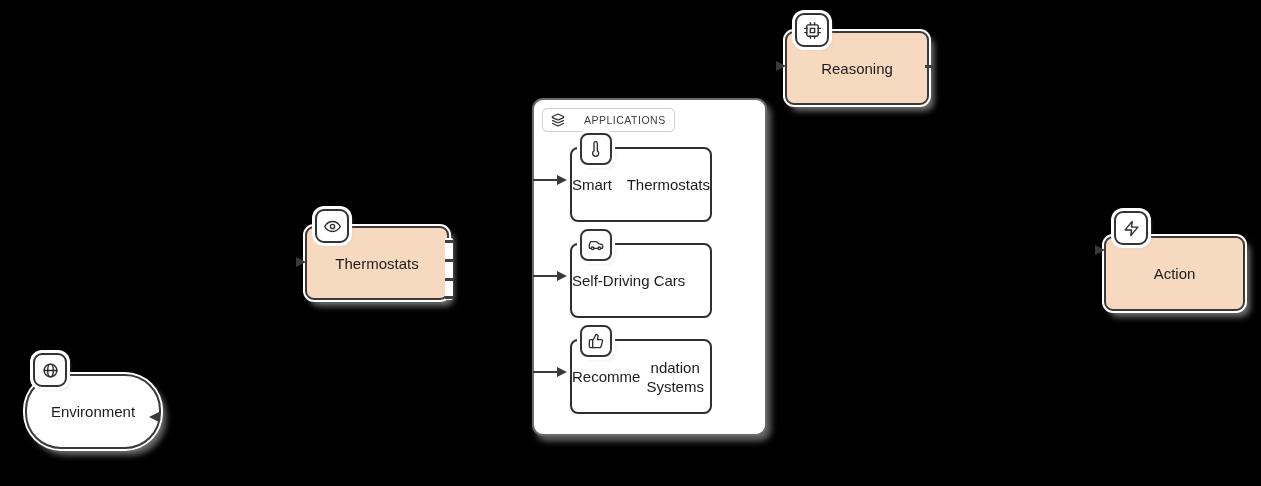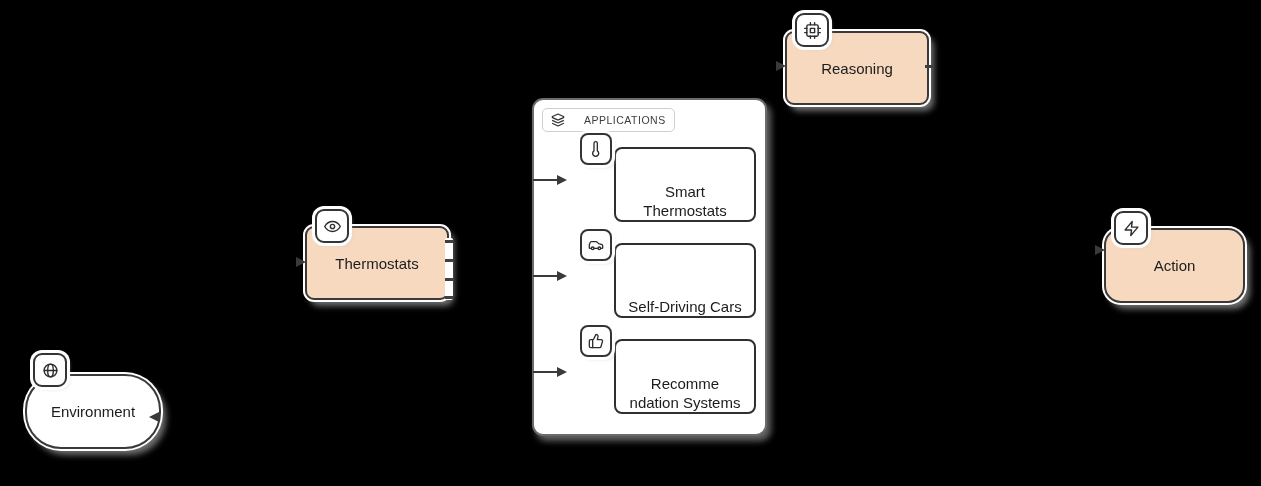--- a/index.html
+++ b/index.html
@@ -34,22 +34,22 @@
   }
   .chip{
     position:absolute;left:8px;top:8px;height:22px;display:flex;align-items:center;gap:19px;
     padding:0 8px;background:#fff;border:1px solid #cfcfcf;border-radius:5px;
     font-size:10.5px;letter-spacing:.5px;color:#3d3d3d;
   }
   .chip svg{width:14px;height:14px;stroke:#2e2e2e;fill:none;stroke-width:2;stroke-linejoin:round;}
   .app-item{
     position:absolute;left:36px;width:138px;height:71px;
     background:#fff;border:2px solid #2f2f2f;border-radius:8px;
-    display:flex;flex-direction:column;align-items:center;justify-content:flex-end;
-    font-size:15px;line-height:19px;text-align:center;margin-left:44px;
+    display:flex;flex-direction:row;align-items:center;justify-content:space-between;
+    font-size:15px;line-height:19px;text-align:center;
   }
   .app-item .line{display:block;}
   
   .edge-line{position:absolute;height:2px;background:#3a3a3a;}
   .arrow-right{position:absolute;width:0;height:0;border-top:5.5px solid transparent;border-bottom:5.5px solid transparent;border-left:10px solid #3a3a3a;}
   .arrow-left{position:absolute;width:0;height:0;border-top:5.5px solid transparent;border-bottom:5.5px solid transparent;border-right:10px solid #3a3a3a;}
   .stub{position:absolute;background:#3f3f3f;}
   
   .conn-strip{position:absolute;left:445px;top:238px;width:8px;height:62px;background:#fff;border-radius:2px;z-index:5;}
   .conn-strip .tick{position:absolute;left:0;width:8px;height:2.5px;background:#3f3f3f;}
@@ -151,21 +151,21 @@
   <div class="badge" style="left:795px;top:13px;">
     <svg viewBox="0 0 24 24">
       <rect x="4" y="4" width="16" height="16" rx="2"></rect>
         <rect x="9" y="9" width="6" height="6"></rect>
       <path d="M9 1v3M15 1v3M9 20v3M15 20v3M1 9h3M1 15h3M20 9h3M20 15h3"></path>
     </svg>
   </div>
   <div class="arrow-right" style="left:776px;top:60.5px;"></div>
   <div class="stub" style="left:925px;top:65px;width:9px;height:2.5px;"></div>
 
-  <div class="node peach" style="left:1104px;top:228px;width:137px;height:71px;border-radius:17px;">
+  <div class="node peach" style="left:1104px;top:236px;width:137px;height:71px;">
     <span class="label">Action</span>
   </div>
   <div class="badge" style="left:1114px;top:211px;">
     <svg viewBox="0 0 24 24">
       <polygon points="13 2 3 14 12 14 11 22 21 10 12 10 13 2"></polygon>
     </svg>
   </div>
   <div class="arrow-right" style="left:1095px;top:245px;"></div>
 
 </div>

